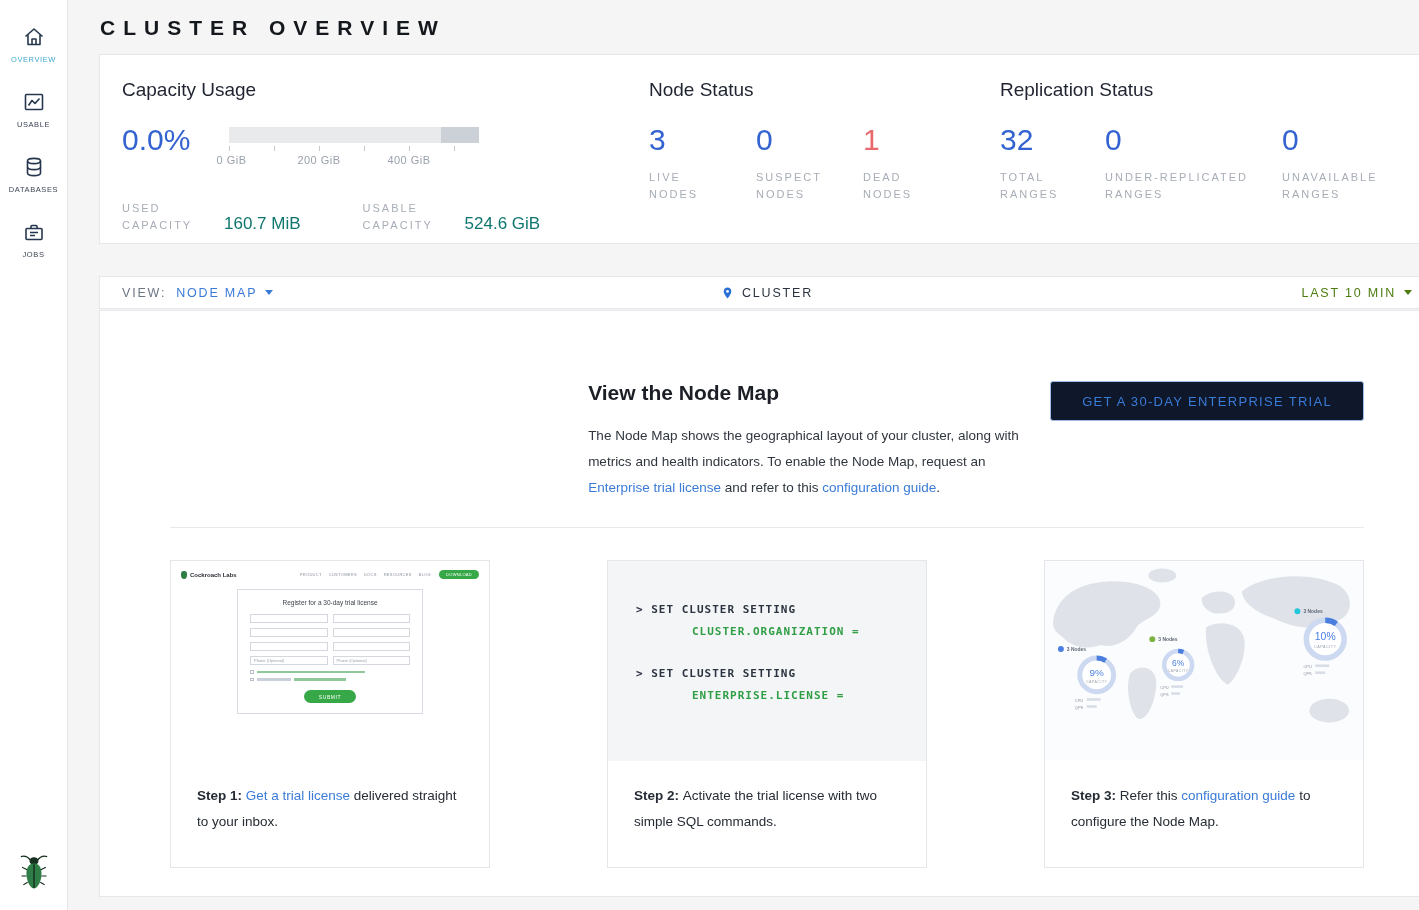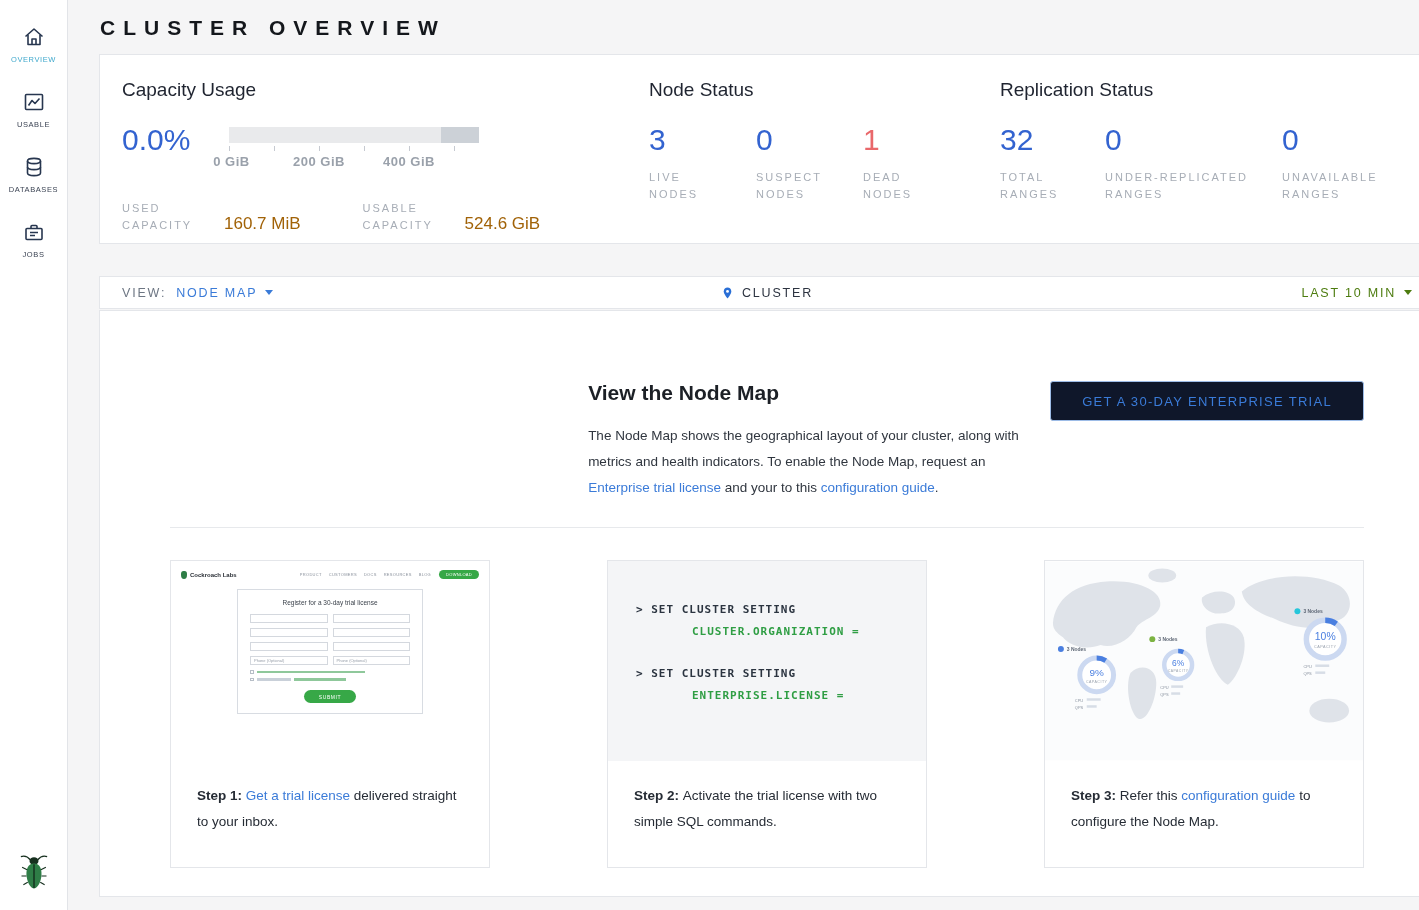--- a/index.html
+++ b/index.html
@@ -51,31 +51,31 @@
 
   .cap-row { display: flex; align-items: flex-start; }
   .cap-percent { font-size: 30px; color: #3363d0; width: 107px; line-height: 30px; }
   .cap-bar-wrap { width: 250px; padding-top: 2px; }
   .cap-track { position: relative; height: 16px; background: #e9eaec; }
   .cap-track .cap-seg-dark { position: absolute; right: 0; top: 0; height: 16px; width: 38px; background: #ccd1d7; }
   .cap-ticks { position: relative; height: 26px; margin-top: 3px; }
   .cap-tickmark { position: absolute; top: 0; width: 1px; height: 5px; background: #c6cad1; }
   .cap-ticklabel {
     position: absolute; top: 8px; transform: translateX(-50%);
-    font-size: 13px; color: #9aa1ab; letter-spacing: .5px; white-space: nowrap; font-weight: bold;
+    font-size: 11px; color: #9aa1ab; letter-spacing: .5px; white-space: nowrap;
   }
   .cap-details { display: flex; margin-top: 14px; }
   .cap-detail { display: flex; align-items: flex-end; }
   .cap-detail + .cap-detail { margin-left: 62px; }
   .stat-label {
     font-size: 11px; letter-spacing: 2px; color: #a7adb6; line-height: 17px;
     text-transform: uppercase;
   }
   .cap-detail .stat-label { width: 86px; }
-  .cap-detail-value { font-size: 17px; color: #a16207; margin-left: 16px; padding-bottom: 0px; white-space: nowrap; margin-top: 28px; }
+  .cap-detail-value { font-size: 17px; color: #0f766e; margin-left: 16px; padding-bottom: 0px; white-space: nowrap; margin-top: 28px; }
 
   .stat-row { display: flex; }
   .stat { margin-right: 22px; }
   .stat .stat-value { font-size: 30px; line-height: 30px; color: #3363d0; }
   .stat.red .stat-value { color: #e9686b; }
   .stat .stat-label { display: block; margin-top: 14px; }
   .col-nodes .stat { width: 85px; }
   .col-repl .stat-1 { width: 83px; }
   .col-repl .stat-2 { width: 155px; }
   .col-repl .stat-3 { width: 130px; }
@@ -303,21 +303,21 @@
     <span class="view-time">
       <span>LAST 10 MIN</span>
       <span class="caret"></span>
     </span>
   </section>
 
   <section class="panel">
     <div class="panel-header">
       <div>
         <h2 class="panel-title">View the Node Map</h2>
-        <p class="panel-intro"><span>The Node Map shows the geographical layout of your cluster, along with metrics and health indicators. To enable the Node Map, request an </span><a class="link">Enterprise trial license</a><span> and your to this </span><a class="link">configuration guide</a><span>.</span></p>
+        <p class="panel-intro"><span>The Node Map shows the geographical layout of your cluster, along with metrics and health indicators. To enable the Node Map, request an </span><a class="link">Enterprise trial license</a><span> and refer to this </span><a class="link">configuration guide</a><span>.</span></p>
       </div>
       <button class="cta-button">GET A 30-DAY ENTERPRISE TRIAL</button>
     </div>
 
     <hr class="panel-divider">
 
     <div class="steps-row">
 
       <div class="step-card">
         <div class="step-image">

